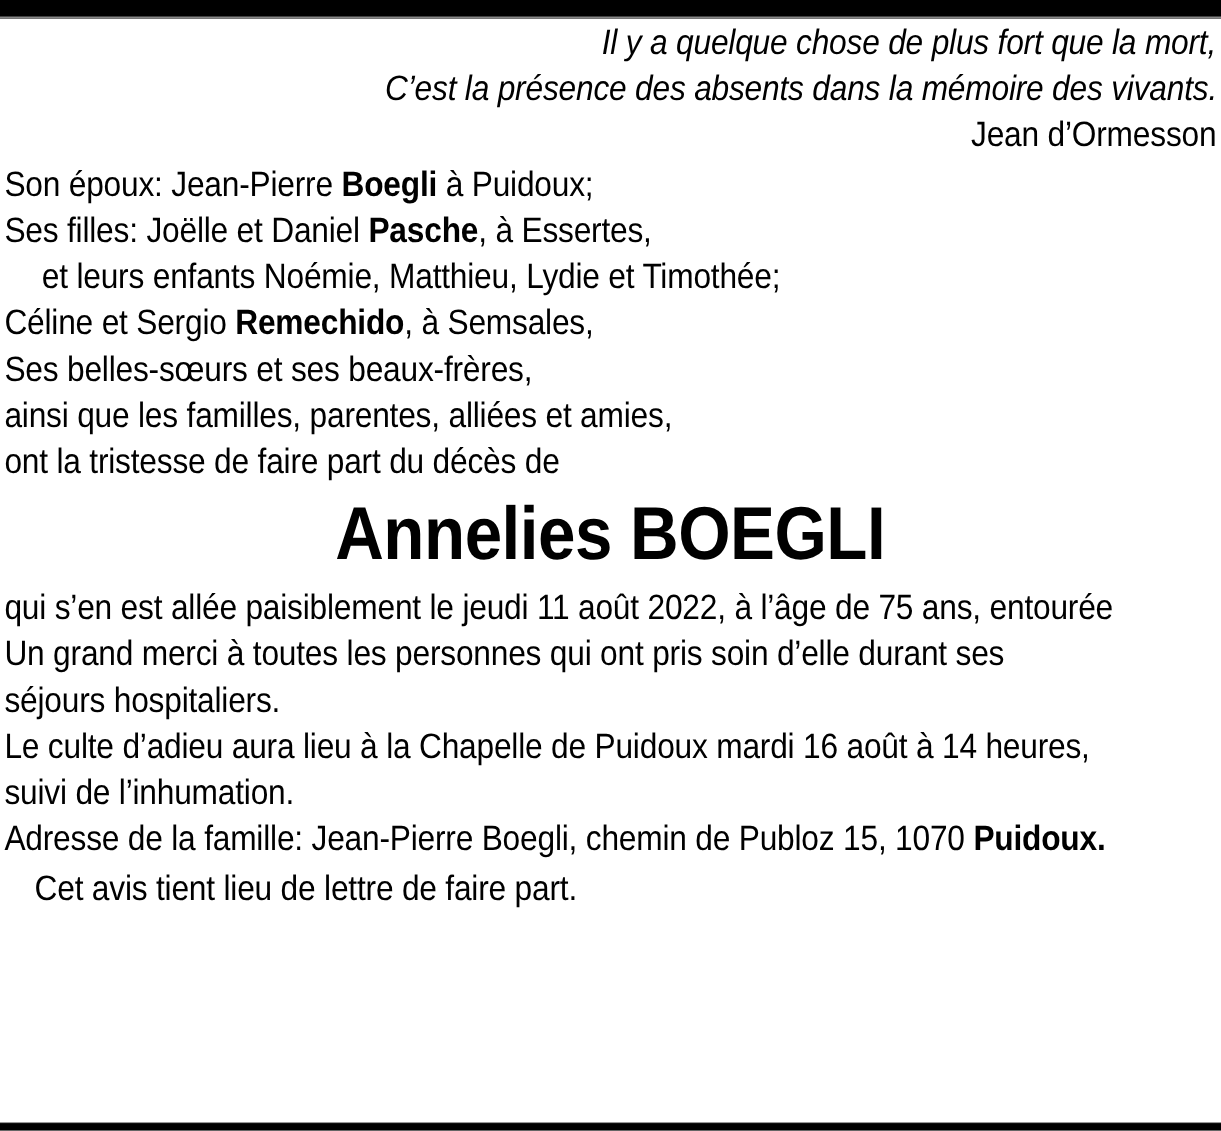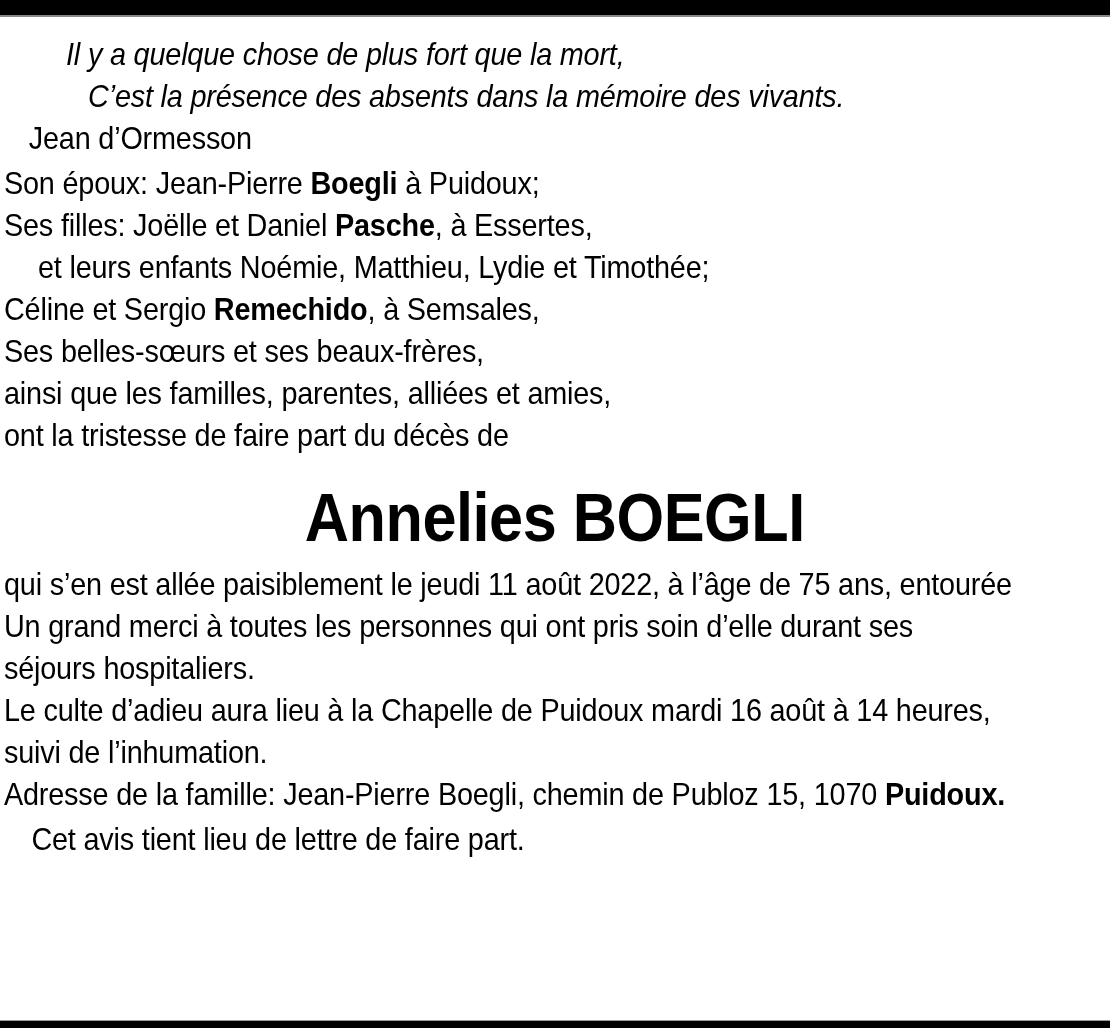--- a/index.html
+++ b/index.html
@@ -25,35 +25,35 @@
     white-space: nowrap;
     letter-spacing: -0.2px;
   }
   .fit {
     display: inline-block;
     white-space: nowrap;
     transform: scaleX(0.9);
     transform-origin: left center;
   }
   .quote-block {
-    margin-top: 16px;
+    text-align: right;
     font-style: italic;
   }
   .quote-block .fit { transform-origin: right center; }
   .quote-attr { font-style: normal; }
   .family-block { margin-top: 3px; }
   .line.indent { padding-left: 34px; text-decoration: underline; }
   .bold-seg { font-weight: bold; }
   .name-line {
     font-size: 68px;
     line-height: 74px;
     font-weight: bold;
     text-align: center;
     white-space: nowrap;
-    margin-top: 24px;
+    margin-top: 8px;
     margin-bottom: 9px;
     letter-spacing: -0.5px;
   }
   .name-line .fit { transform-origin: center center; }
   .closing-line {
     text-align: left;
     margin-top: 3px;
   }
   .closing-line .fit { transform-origin: center center; }
 </style>

